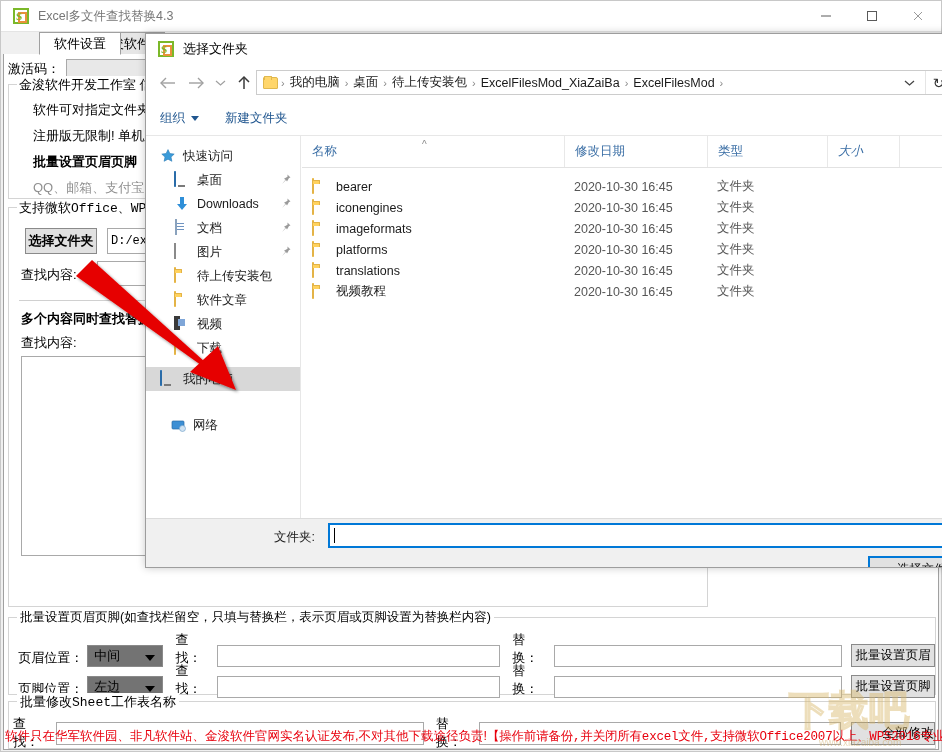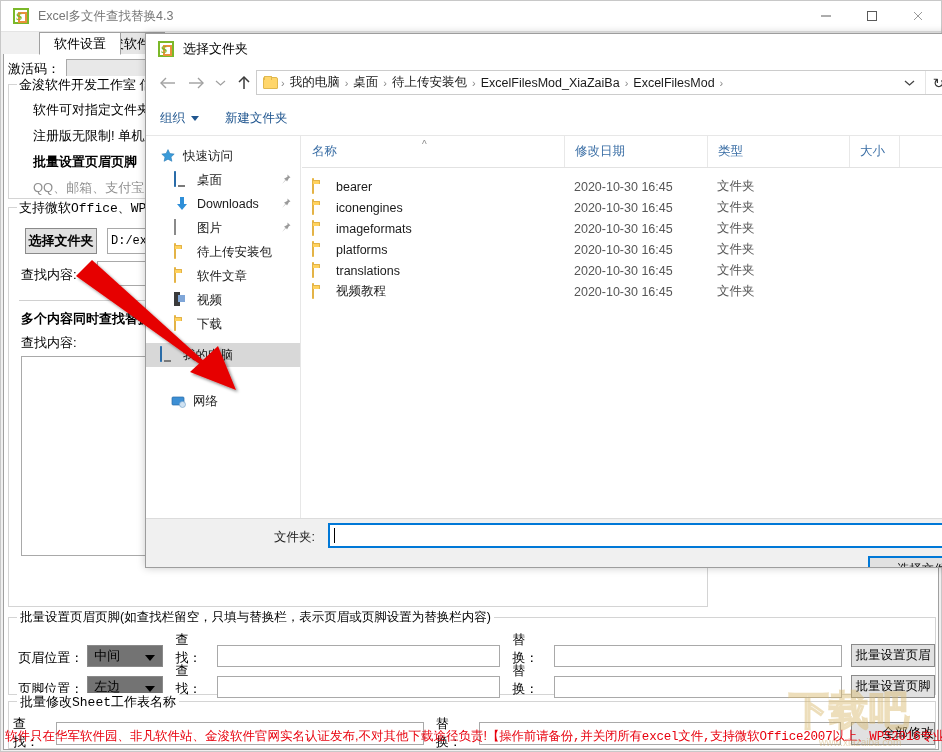--- a/index.html
+++ b/index.html
@@ -313,21 +313,21 @@
   }
   .colh {
     position:absolute; top:0; height:31px; display:flex; align-items:center;
     font-size:12.5px; color:#3a6ea5; padding-left:10px;
     border-left:1px solid #e8e8e8;
   }
   .colh:first-child { border-left:none; }
   #colh-0 { left:0; width:262px; }
   #colh-1 { left:262px; width:143px; }
   #colh-2 { left:405px; width:120px; }
-  #colh-3 { left:547px; width:72px; }
+  #colh-3 { left:525px; width:72px;font-style:italic; }
   #colh-4 { left:597px; width:60px; }
   #sort-caret {
     position:absolute; left:120px; top:3px; color:#8a8a8a; font-size:10px;
   }
   .frow {
     position:absolute; left:0; width:657px; height:21px;
     display:flex; align-items:center; font-size:12.5px; color:#1a1a1a;
   }
   .frow .fname { position:absolute; left:10px; display:flex; align-items:center; }
   .frow .fico { width:16px; height:15px; margin-right:8px; position:relative; flex:none; }
@@ -604,20 +604,29 @@
           </svg>
       </span>
       <span class="lbl">Downloads</span>
       <span class="pin">
         <svg width="10" height="11" viewBox="0 0 10 11">
             <path d="M6.5 0.5l3 3-1.5.5-2 3.5L5 6 1 10l3.5-4.3-1.5-1 3.5-2z" fill="#9a9a9a"></path>
           </svg>
       </span>
     </div>
 
+    <div class="side-item" style="padding-left:28px">
+      <span class="side-ico"><span class="ico-doc"></span></span>
+      <span class="lbl">文档</span>
+      <span class="pin">
+        <svg width="10" height="11" viewBox="0 0 10 11">
+            <path d="M6.5 0.5l3 3-1.5.5-2 3.5L5 6 1 10l3.5-4.3-1.5-1 3.5-2z" fill="#9a9a9a"></path>
+          </svg>
+      </span>
+    </div>
 
     <div class="side-item" style="padding-left:28px">
       <span class="side-ico"><span class="ico-pic"></span></span>
       <span class="lbl">图片</span>
       <span class="pin">
         <svg width="10" height="11" viewBox="0 0 10 11">
             <path d="M6.5 0.5l3 3-1.5.5-2 3.5L5 6 1 10l3.5-4.3-1.5-1 3.5-2z" fill="#9a9a9a"></path>
           </svg>
       </span>
     </div>

